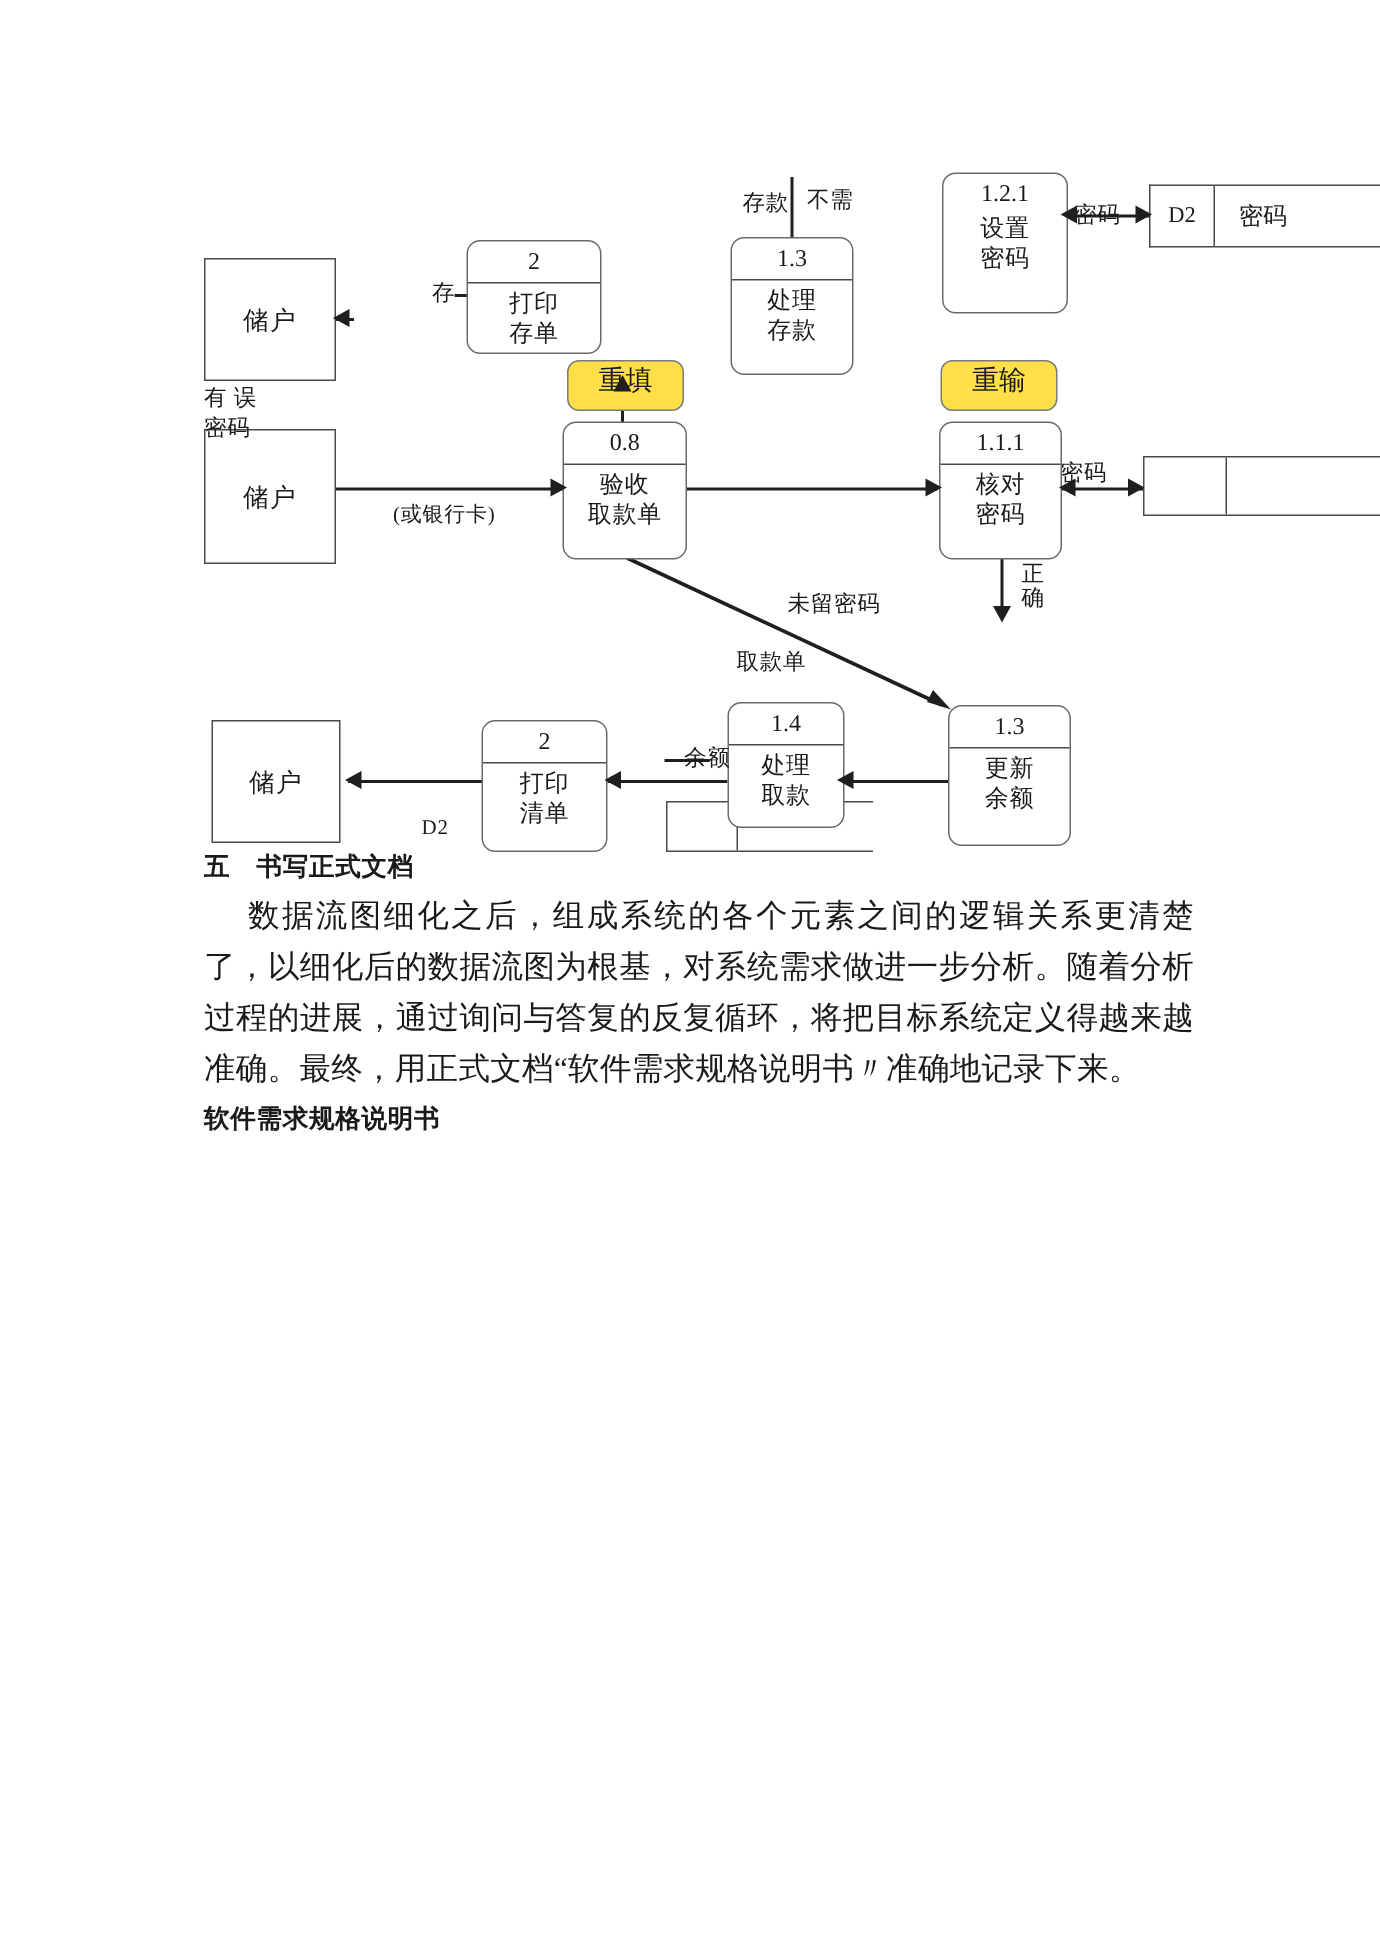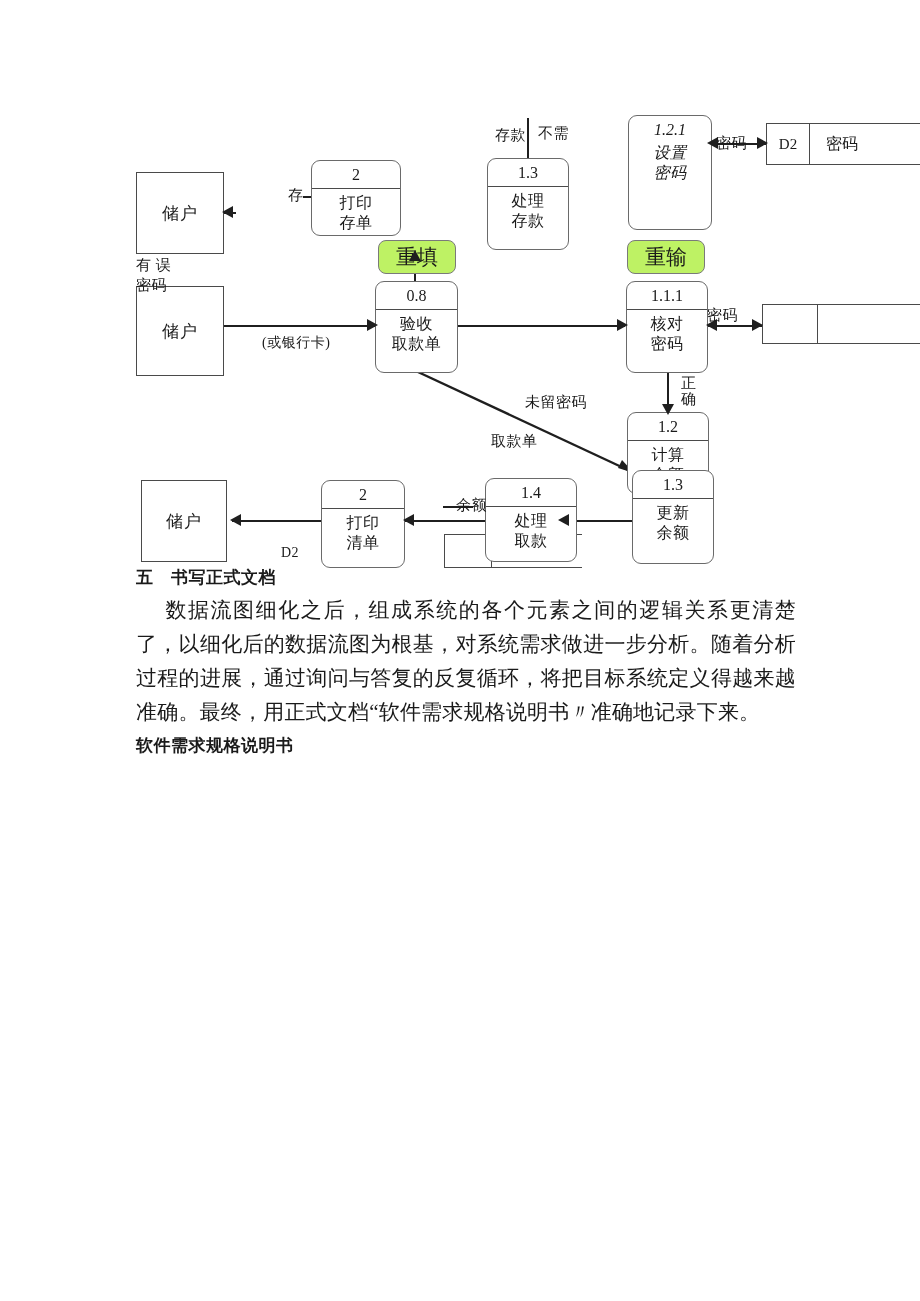--- a/index.html
+++ b/index.html
@@ -66,25 +66,25 @@
     line-height: 1.22;
     text-align: center;
     padding-top: 4px;
     letter-spacing: 0.5px;
   }
 
   
   .tagbox {
     border: 1.4px solid #7a7a7a;
     border-radius: 8px;
-    background: #bef264;
+    background: #fde047;
     display: flex;
-    align-items: center;
+    align-items: flex-start;
     justify-content: center;
-    font-size: 21px;
+    font-size: 18px;
     z-index: 7;
   }
 
   
   .store {
     background: #ffffff;
     border-top: 1.6px solid #4a4a4a;
     border-bottom: 1.6px solid #4a4a4a;
     border-left: 1.6px solid #4a4a4a;
     display: flex;
@@ -234,21 +234,21 @@
 存单</div>
   </div>
 
   <div class="n proc" style="left:487px; top:158px; width:82px; height:92px;">
     <div class="pid">1.3</div>
     <div class="rule"></div>
     <div class="plabel" style="white-space:pre-line;">处理
 存款</div>
   </div>
 
-  <div class="n proc" style="left:628px; top:115px; width:84px; height:115px;font-style:italic;">
+  <div class="n proc" style="left:628px; top:115px; width:84px; height:94px;">
     <div class="pid">1.2.1</div>
     <div class="plabel" style="white-space:pre-line; padding-top:0;">设置
 密码</div>
   </div>
 
   <div class="n store" style="left:766px; top:123px; width:160px; height:42px;">
     <span class="sid">D2</span>
     <span class="sdiv"></span>
     <span class="sname">密码</span>
   </div>
@@ -274,35 +274,29 @@
     <div class="plabel" style="white-space:pre-line;">核对
 密码</div>
   </div>
 
   <div class="n store blank" style="left:762px; top:304px; width:170px; height:40px;">
     <span class="sid" style="width:54px;"></span>
     <span class="sdiv"></span>
     <span class="sname"></span>
   </div>
 
-  <div class="n proc" style="left:627px; top:412px; width:82px; height:82px; z-index:4;">
-    <div class="pid">1.2</div>
-    <div class="rule"></div>
-    <div class="plabel" style="white-space:pre-line;">计算
-余额</div>
-  </div>
 
   <div class="n proc" style="left:632px; top:470px; width:82px; height:94px; z-index:6;">
     <div class="pid">1.3</div>
     <div class="rule"></div>
     <div class="plabel" style="white-space:pre-line;">更新
 余额</div>
   </div>
 
-  <div class="n proc" style="left:485px; top:478px; width:92px; height:84px; z-index:6;">
+  <div class="n proc" style="left:485px; top:468px; width:78px; height:84px; z-index:6;">
     <div class="pid">1.4</div>
     <div class="rule"></div>
     <div class="plabel" style="white-space:pre-line;">处理
 取款</div>
   </div>
 
   <div class="n store blank" style="left:444px; top:534px; width:138px; height:34px; z-index:3;">
     <span class="sid" style="width:46px;"></span>
     <span class="sdiv"></span>
     <span class="sname"></span>

